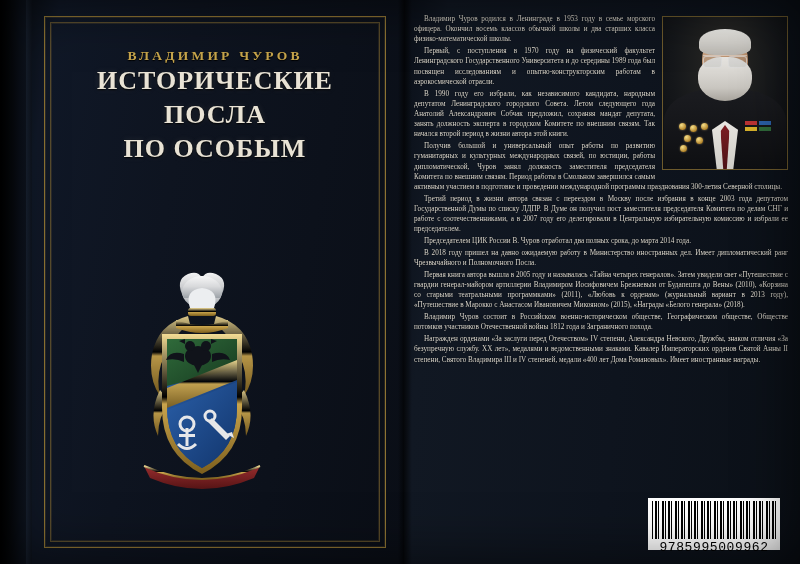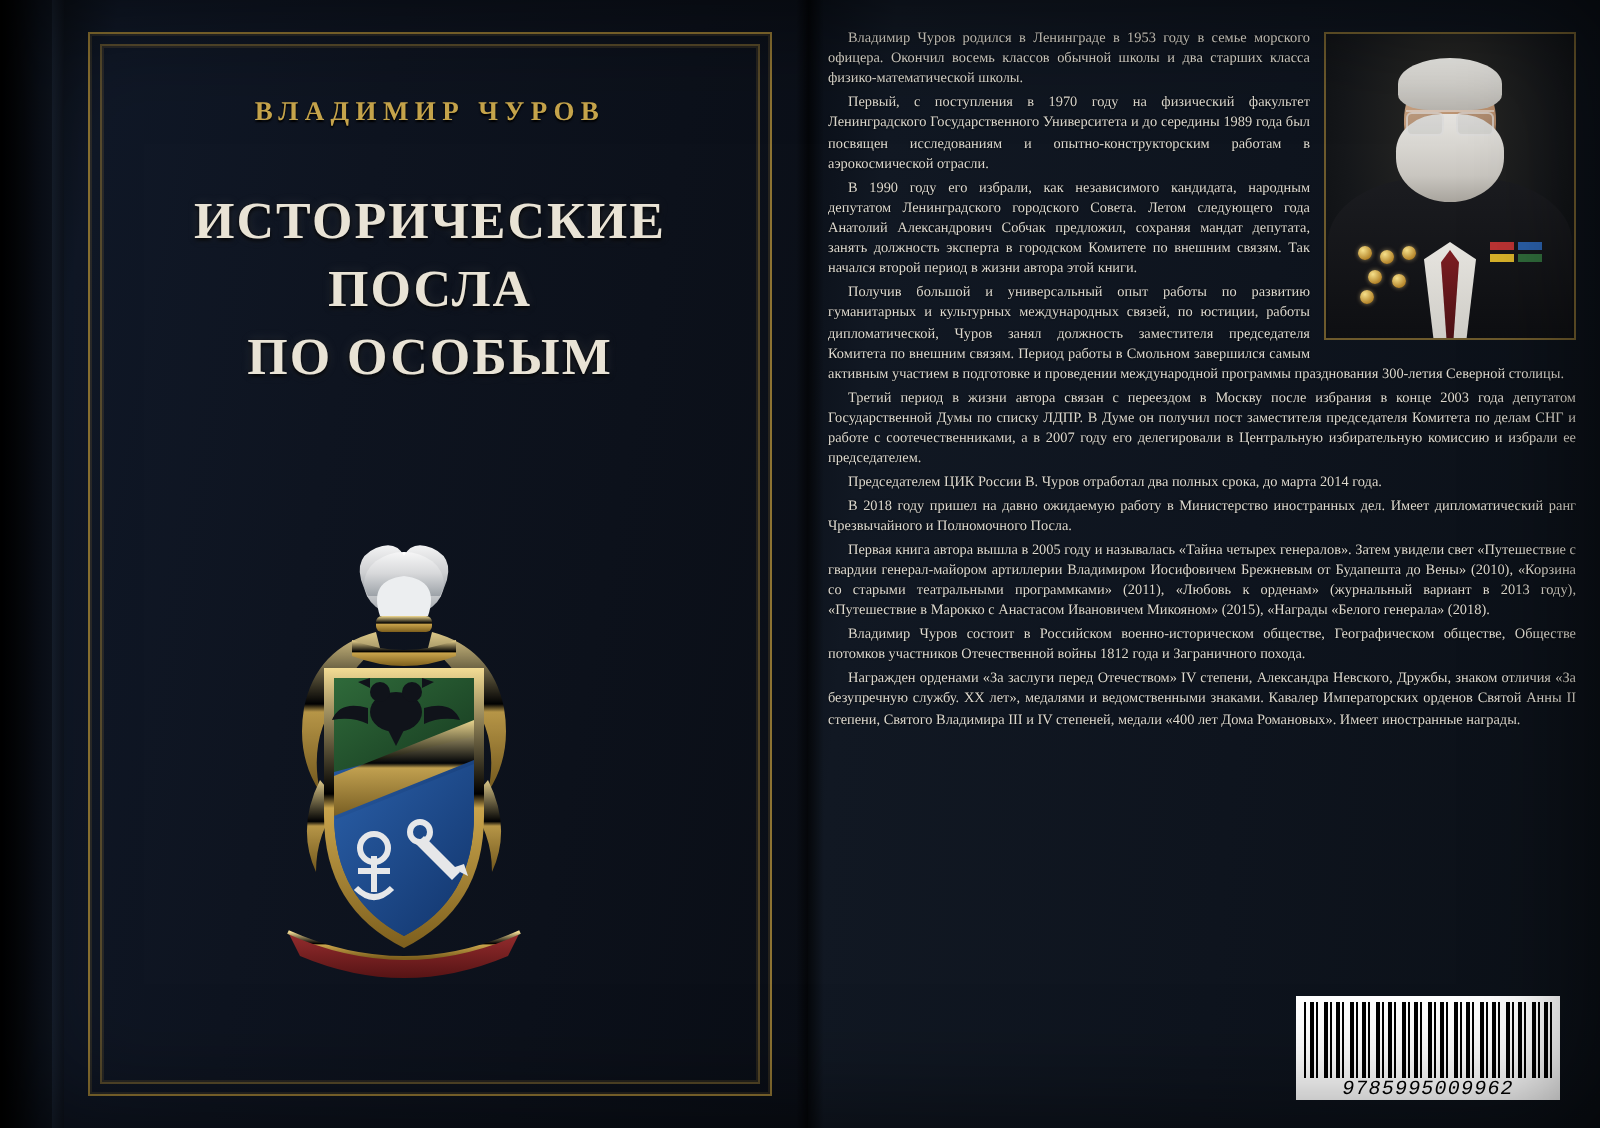--- a/index.html
+++ b/index.html
@@ -59,21 +59,20 @@
   .author-name {
     margin-top: 26px;
     color: #c8a64c;
     font-size: 13.5px;
     letter-spacing: 3.2px;
     font-weight: bold;
     text-transform: uppercase;
     text-shadow: 0 1px 1px #000;
   }
   .cover-title {
-    margin-top: 30px;
     color: #e9e3d5;
     font-size: 26px;
     line-height: 1.30;
     font-weight: bold;
     letter-spacing: 1px;
     text-align: center;
     text-shadow: 0 1px 2px #000, 0 0 6px rgba(200,190,160,.15);
   }
   .cover-title .l {
     display: block;
@@ -237,25 +236,24 @@
     background-image: repeating-linear-gradient(
       90deg,
       #000 0px, #000 1px, #fff 1px, #fff 3px,
       #000 3px, #000 5px, #fff 5px, #fff 6px,
       #000 6px, #000 7px, #fff 7px, #fff 10px,
       #000 10px, #000 12px, #fff 12px, #fff 13px);
   }
   .barcode-num {
     text-align: center;
     font-family: "Liberation Mono", monospace;
-    font-size: 10px;
+    font-size: 13px;
     color: #000;
     letter-spacing: .6px;
     margin-top: 1px;
-    font-style: italic;
   }
 
   .edge-shadow {
     position: absolute;
     left: 398px; top: 0;
     width: 14px; height: 564px;
     background: linear-gradient(90deg, rgba(0,0,0,0) 0%, rgba(0,0,0,.65) 45%, rgba(0,0,0,0) 100%);
     pointer-events: none;
   }
   .vignette {

